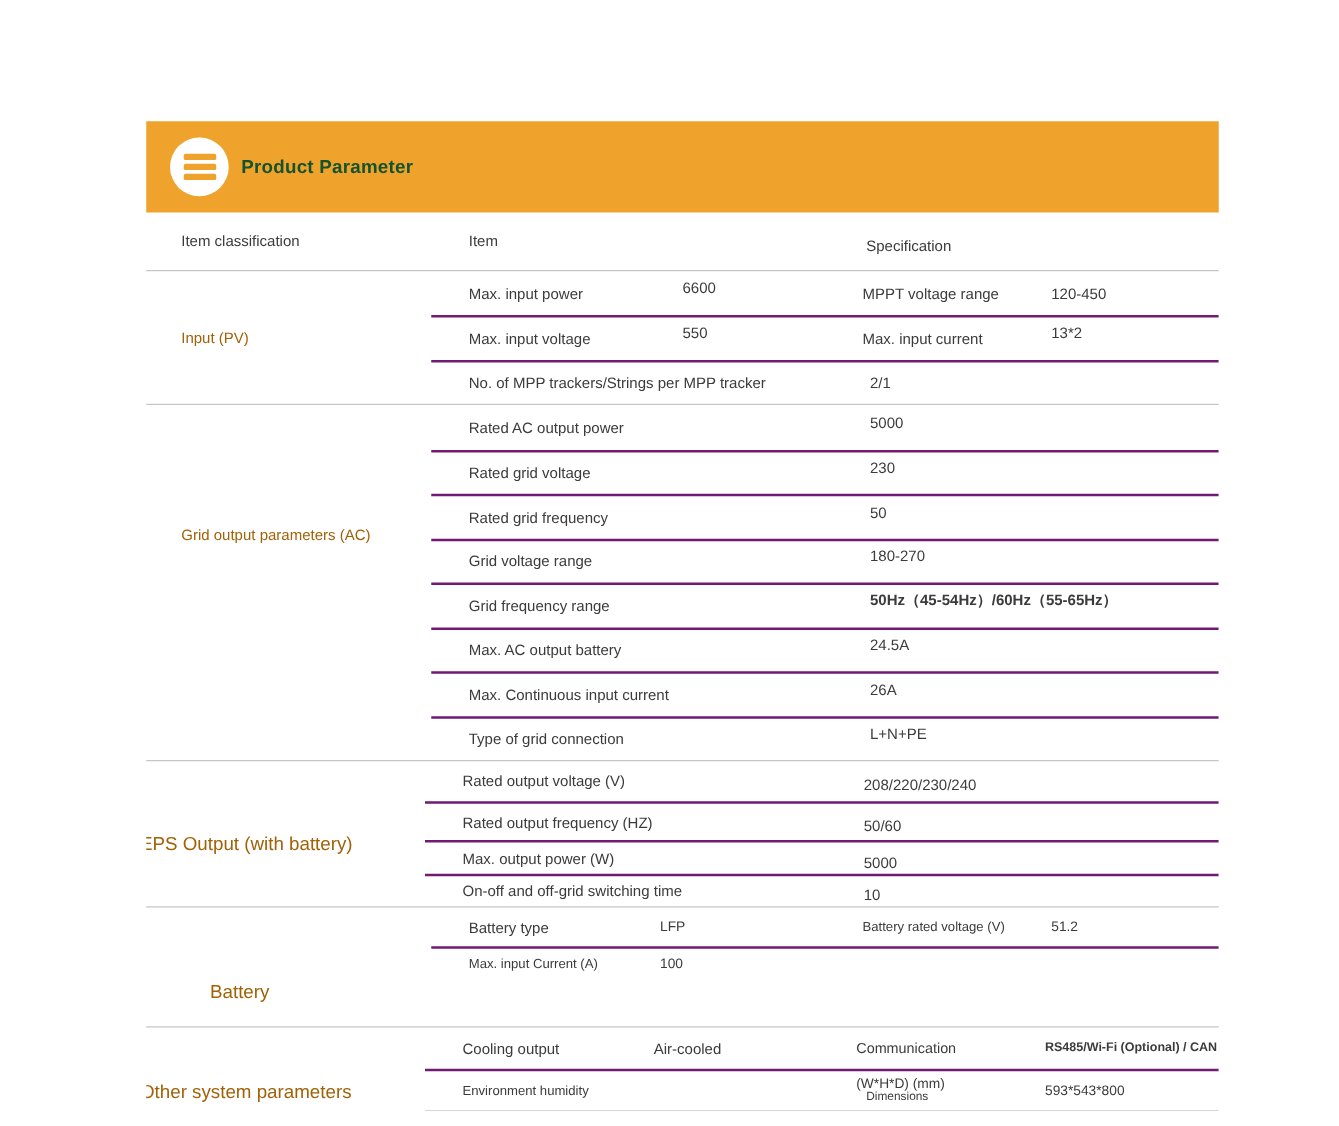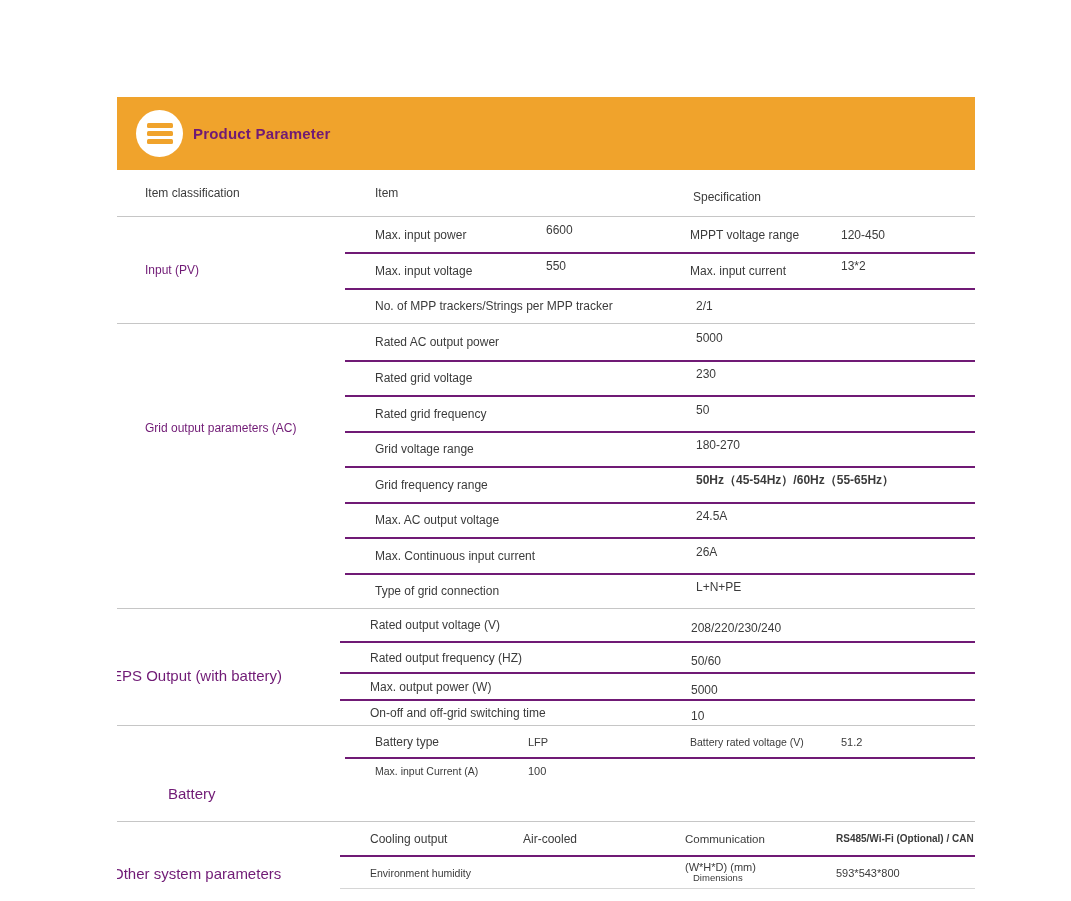--- a/index.html
+++ b/index.html
@@ -8,33 +8,33 @@
   .page { position:relative; width:1071px; height:901px; background:#ffffff; overflow:hidden; }
 
   
   .banner { position:absolute; left:117px; top:97px; width:858px; height:73px;
             background:#F0A32C; }
   .banner-circle { position:absolute; left:19px; top:13px; width:47px; height:47px;
                    border-radius:50%; background:#ffffff;
                    display:flex; flex-direction:column; justify-content:center; align-items:center; gap:3px; }
   .banner-circle .bar { width:26px; height:5px; background:#F0A32C; border-radius:1.5px; }
   .banner-title { position:absolute; left:76px; top:0; height:73px; display:flex; align-items:center;
-                  font-size:15px; font-weight:700; color:#701a75; letter-spacing:0.2px; }
+                  font-size:15px; font-weight:700; color:#14532d; letter-spacing:0.2px; }
 
   
   .ptable { position:absolute; left:117px; top:170px; width:858px; color:#3b3b3b; }
   .hdr-row { position:relative; height:47px; box-sizing:border-box; border-bottom:1px solid #c6c6c6; }
   .hdr-row span { position:absolute; top:50%; transform:translateY(-50%); font-size:12px; color:#3b3b3b; white-space:nowrap; }
   .hdr-c1 { left:28px; }
   .hdr-c2 { left:258px; }
   .hdr-c3 { left:576px; margin-top:4px; }
 
   .section { display:flex; box-sizing:border-box; border-bottom:1px solid #c6c6c6; overflow:hidden; }
   .cls { width:228px; box-sizing:border-box; display:flex; align-items:center;
-         padding-left:28px; font-size:12px; color:#701a75; white-space:nowrap; }
+         padding-left:28px; font-size:12px; color:#a16207; white-space:nowrap; }
   .cls span { position:relative; }
   .rows { flex:1; display:flex; flex-direction:column; box-sizing:border-box; }
   .row { display:flex; align-items:center; box-sizing:border-box; }
   .row + .row { border-top:2px solid #701a75; }
 
   .c { box-sizing:border-box; font-size:12px; color:#3b3b3b; white-space:nowrap; overflow:visible; }
   .c1  { width:175px; padding-left:30px; }
   .c2  { width:168px; padding-left:8px; }
   .c3  { width:150px; padding-left:2px; }
   .c4  { flex:1; padding-left:3px; }
@@ -148,21 +148,21 @@
         </div>
         <div class="row">
           <div class="c c1w">Grid voltage range</div>
           <div class="c c2w">180-270</div>
         </div>
         <div class="row">
           <div class="c c1w">Grid frequency range</div>
           <div class="c c2w bold">50Hz（45-54Hz）/60Hz（55-65Hz）</div>
         </div>
         <div class="row">
-          <div class="c c1w">Max. AC output voltage</div>
+          <div class="c c1w">Max. AC output battery</div>
           <div class="c c2w">24.5A</div>
         </div>
         <div class="row">
           <div class="c c1w">Max. Continuous input current</div>
           <div class="c c2w">26A</div>
         </div>
         <div class="row">
           <div class="c c1w">Type of grid connection</div>
           <div class="c c2w">L+N+PE</div>
         </div>

